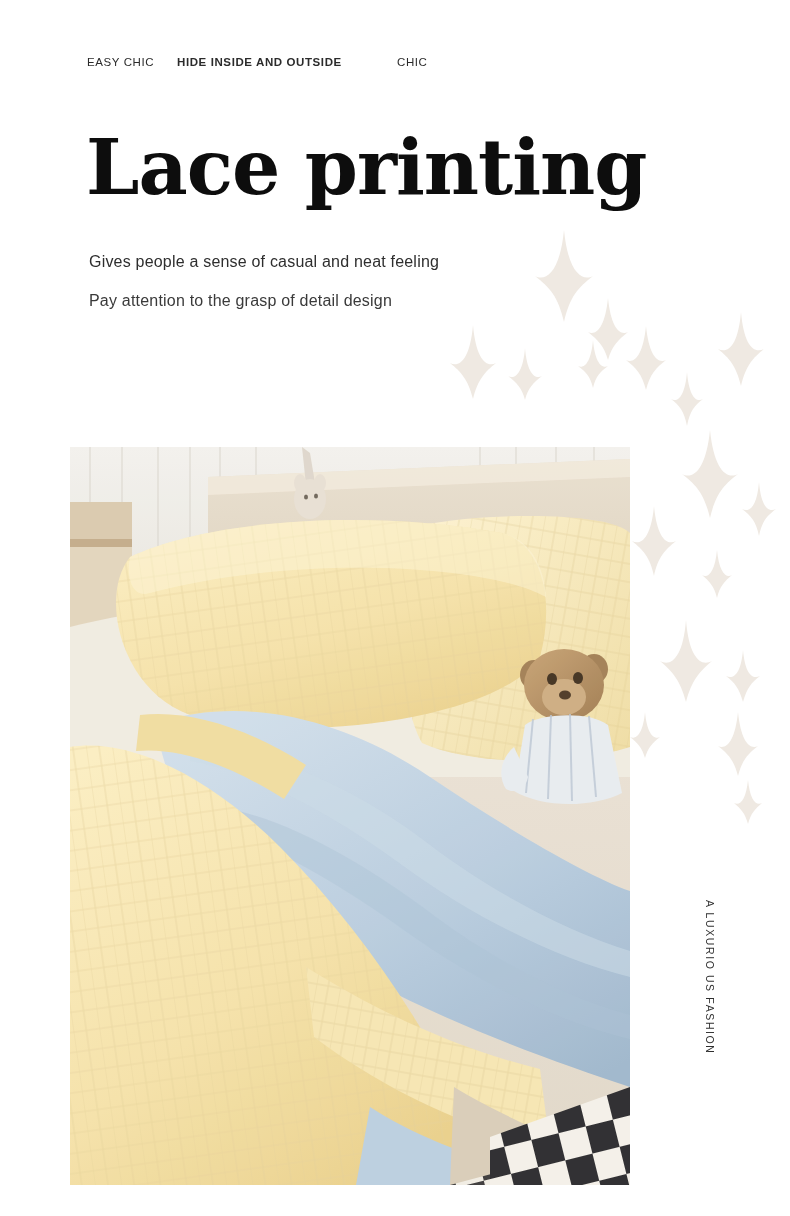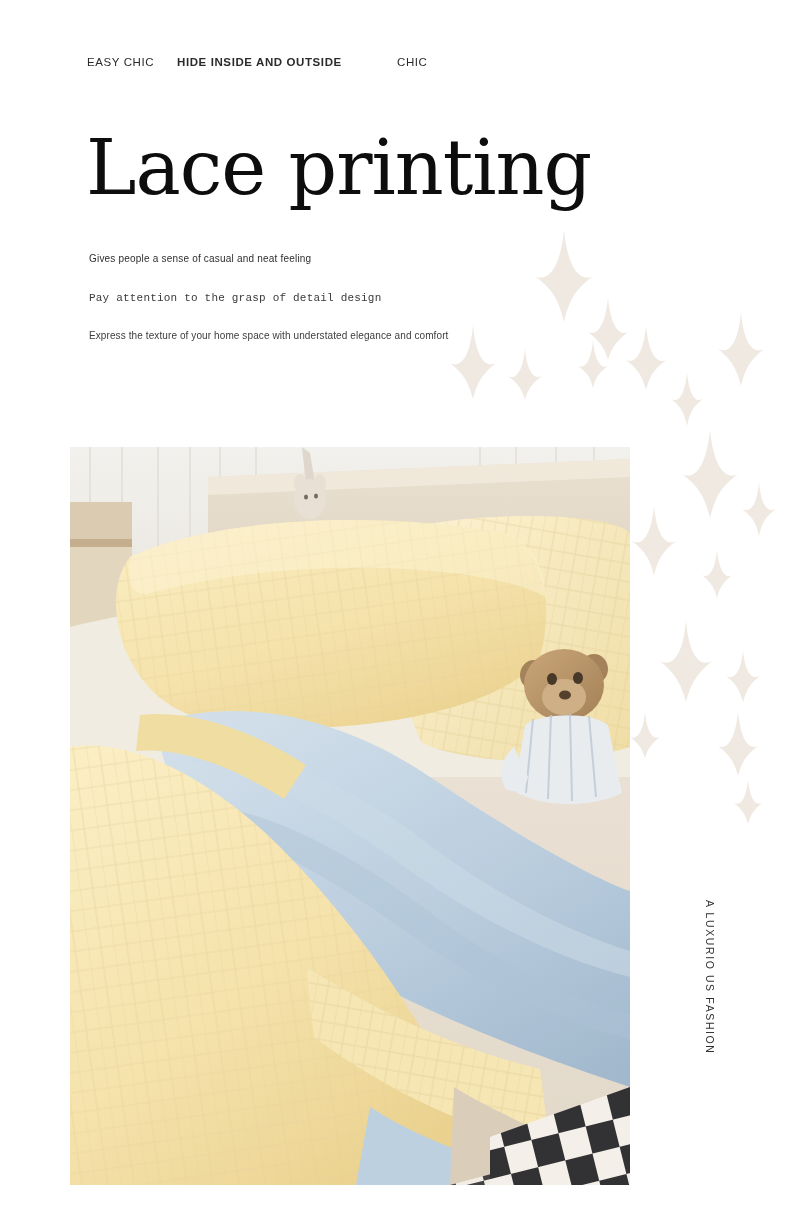--- a/index.html
+++ b/index.html
@@ -44,42 +44,41 @@
   .headline {
     position: absolute;
     top: 124px;
     left: 86px;
     font-family: "DejaVu Serif", serif;
     font-size: 76px;
     line-height: 88px;
     letter-spacing: -1px;
     color: #0d0d0d;
     white-space: nowrap;
-    font-weight: 400;
+    font-weight: 700;
   }
 
   
   .sub1 {
     position: absolute;
     top: 253px;
     left: 89px;
-    font-size: 10px;
+    font-size: 16px;
     color: #2e2e2e;
     letter-spacing: 0.2px;
     white-space: nowrap;
   }
   .sub2 {
     position: absolute;
     top: 292px;
     left: 89px;
-    font-size: 11px;
+    font-size: 16px;
     color: #3a3a3a;
     letter-spacing: 0.2px;
     white-space: nowrap;
-    font-family: Liberation Mono, monospace;
   }
   .sub3 {
     position: absolute;
     top: 330px;
     left: 89px;
     font-size: 10px;
     color: #3d3d3d;
     letter-spacing: 0.1px;
     white-space: nowrap;
   }
@@ -127,21 +126,20 @@
   <div class="eyebrow-row">
     <div class="eyebrow e1">EASY CHIC</div>
     <div class="eyebrow e2">HIDE INSIDE AND OUTSIDE</div>
     <div class="eyebrow e3">CHIC</div>
   </div>
 
   <div class="headline">Lace printing</div>
 
   <div class="sub1">Gives people a sense of casual and neat feeling</div>
   <div class="sub2">Pay attention to the grasp of detail design</div>
-  <div class="sub3">Express the texture of your home space with understated elegance and comfort</div>
 
   <div class="sparkles">
     <svg width="460" height="880" viewBox="0 0 460 880">
       <g fill="#efe9e2">
         <path d="M234 10 C238 52 252 62 263 56 C248 68 240 76 234 102 C228 76 220 68 205 56 C216 62 230 52 234 10 Z"></path>
         <path d="M278 78 C281 108 290 116 298 112 C288 120 282 126 278 140 C274 126 268 120 258 112 C266 116 275 108 278 78 Z"></path>
         <path d="M143 105 C146 140 157 148 166 143 C155 152 148 159 143 179 C138 159 131 152 120 143 C129 148 140 140 143 105 Z"></path>
         <path d="M195 128 C197 153 205 160 212 156 C203 163 198 168 195 180 C192 168 187 163 178 156 C185 160 193 153 195 128 Z"></path>
         <path d="M263 120 C265 143 272 149 278 146 C270 152 266 156 263 168 C260 156 256 152 248 146 C254 149 261 143 263 120 Z"></path>
         <path d="M316 106 C319 136 328 144 336 140 C326 148 320 154 316 170 C312 154 306 148 296 140 C304 144 313 136 316 106 Z"></path>

